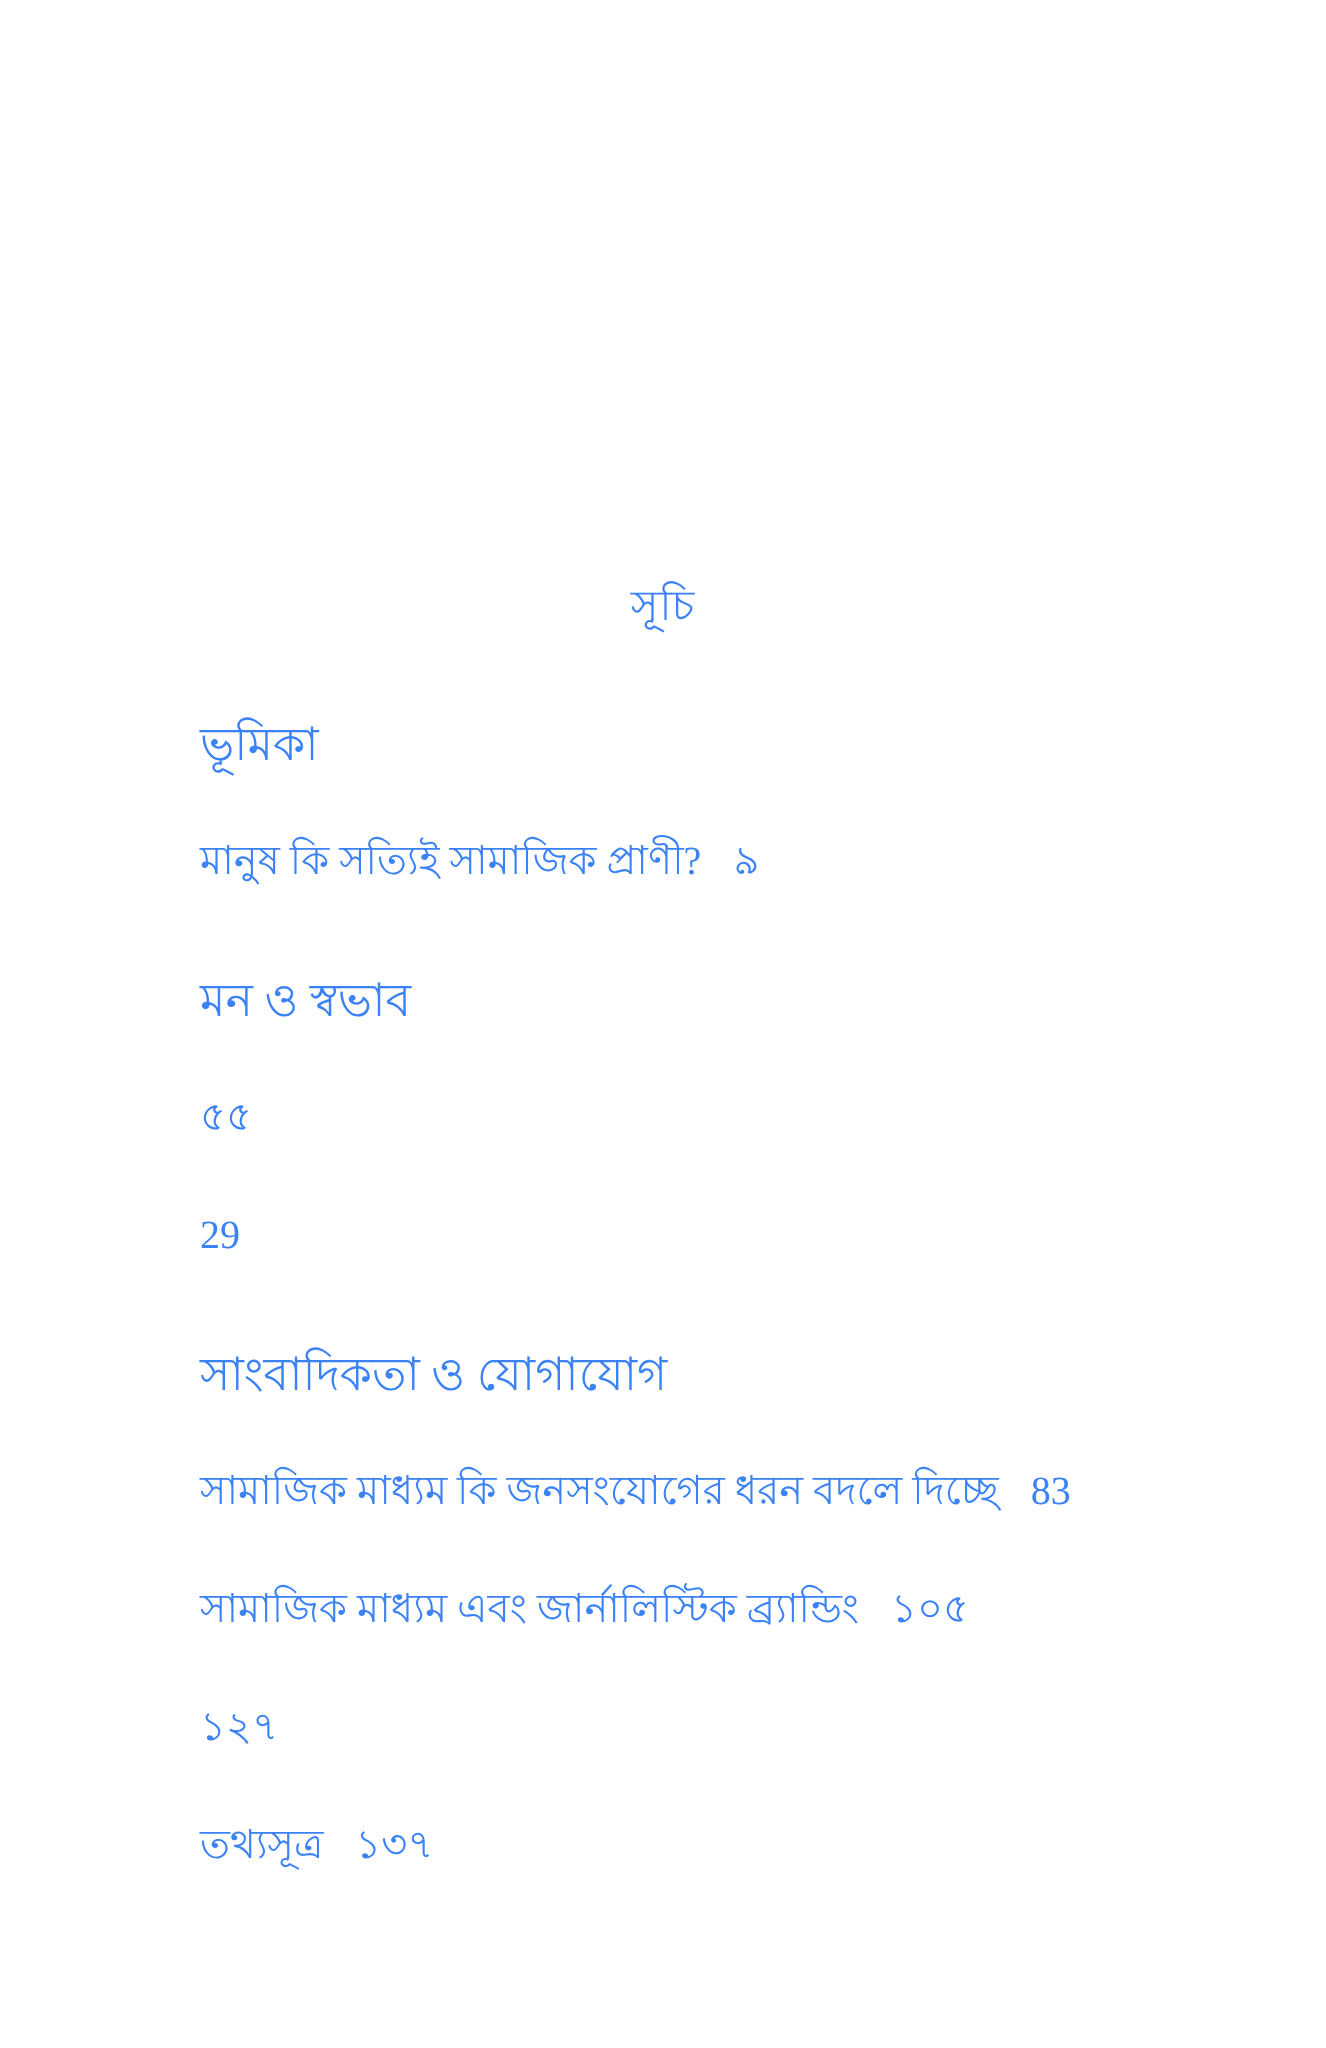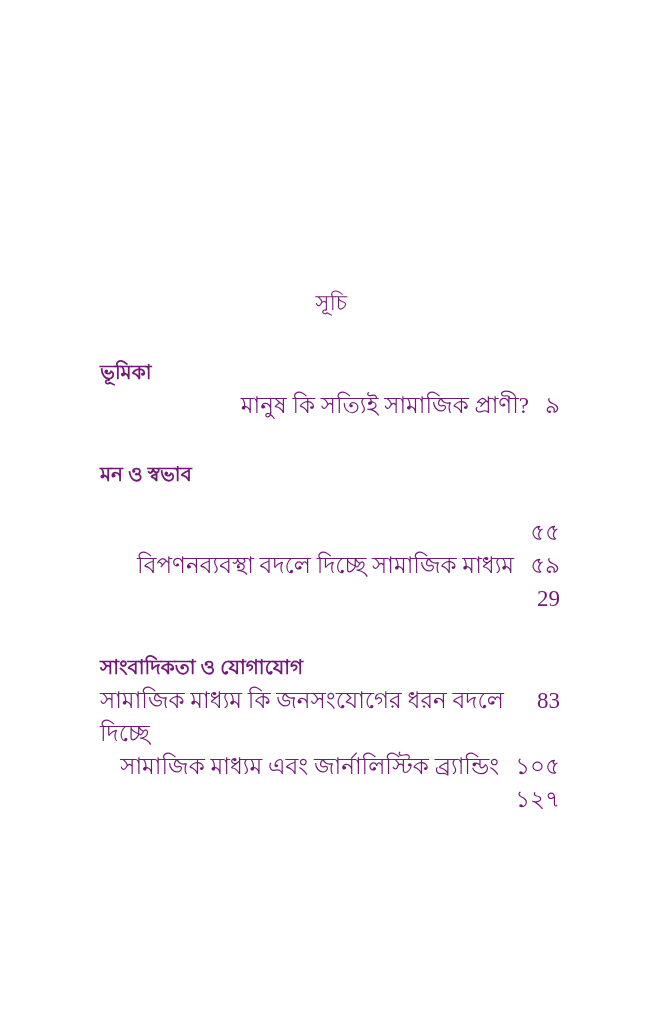--- a/index.html
+++ b/index.html
@@ -5,21 +5,21 @@
   html, body {
     margin: 0;
     padding: 0;
     background: #ffffff;
   }
   .page {
     position: relative;
     width: 663px;
     height: 1024px;
     background: #ffffff;
-    color: #701a75;
+    color: #3b82f6;
     font-family: "Liberation Serif", "DejaVu Serif", serif;
     overflow: hidden;
     box-sizing: border-box;
     padding-top: 287px;
   }
   .page-title {
     text-align: center;
     font-size: 21px;
     line-height: 33px;
     font-weight: 400;
@@ -28,31 +28,32 @@
   .toc {
     margin: 4px 103px 0 100px; 
   }
   .toc-section {
     margin-top: 25px;
   }
   .toc-section:first-child {
     margin-top: 29px;
   }
   .section-heading {
-    font-weight: 700;
-    font-size: 20px;
+    font-weight: 400;
+    font-size: 23px;
     line-height: 33px;
     margin-top: 36px;
   }
   .toc-entry {
     display: flex;
-    justify-content: flex-end;
+    justify-content: flex-start;
     align-items: baseline;
-    font-size: 23px;
+    font-size: 20px;
     line-height: 33px;
+    margin-top: 26px;
   }
   .entry-label {
     padding-right: 16px;
   }
   .entry-page {
     white-space: nowrap;
   }
 </style>
 </head>
 <body>
@@ -74,24 +75,20 @@
   <div class="toc-section">
     <div class="section-heading">মন ও স্বভাব</div>
   </div>
 
   <div class="toc-section">
     <div class="section-entries">
   <div class="toc-entry">
     <span class="entry-page">৫৫</span>
   </div>
 
-  <div class="toc-entry">
-    <span class="entry-label">বিপণনব্যবস্থা বদলে দিচ্ছে সামাজিক মাধ্যম</span>
-    <span class="entry-page">৫৯</span>
-  </div>
 
   <div class="toc-entry">
     <span class="entry-page">29</span>
   </div>
 </div>
   </div>
 
   <div class="toc-section">
     <div class="section-heading">সাংবাদিকতা ও যোগাযোগ</div>
     <div class="section-entries">
@@ -102,16 +99,20 @@
 
   <div class="toc-entry">
     <span class="entry-label">সামাজিক মাধ্যম এবং জার্নালিস্টিক ব্র্যান্ডিং</span>
     <span class="entry-page">১০৫</span>
   </div>
 
   <div class="toc-entry">
     <span class="entry-page">১২৭</span>
   </div>
 
+  <div class="toc-entry">
+    <span class="entry-label">তথ্যসূত্র</span>
+    <span class="entry-page">১৩৭</span>
+  </div>
 </div>
   </div>
 </div>
 </div>
 
 </body></html>

